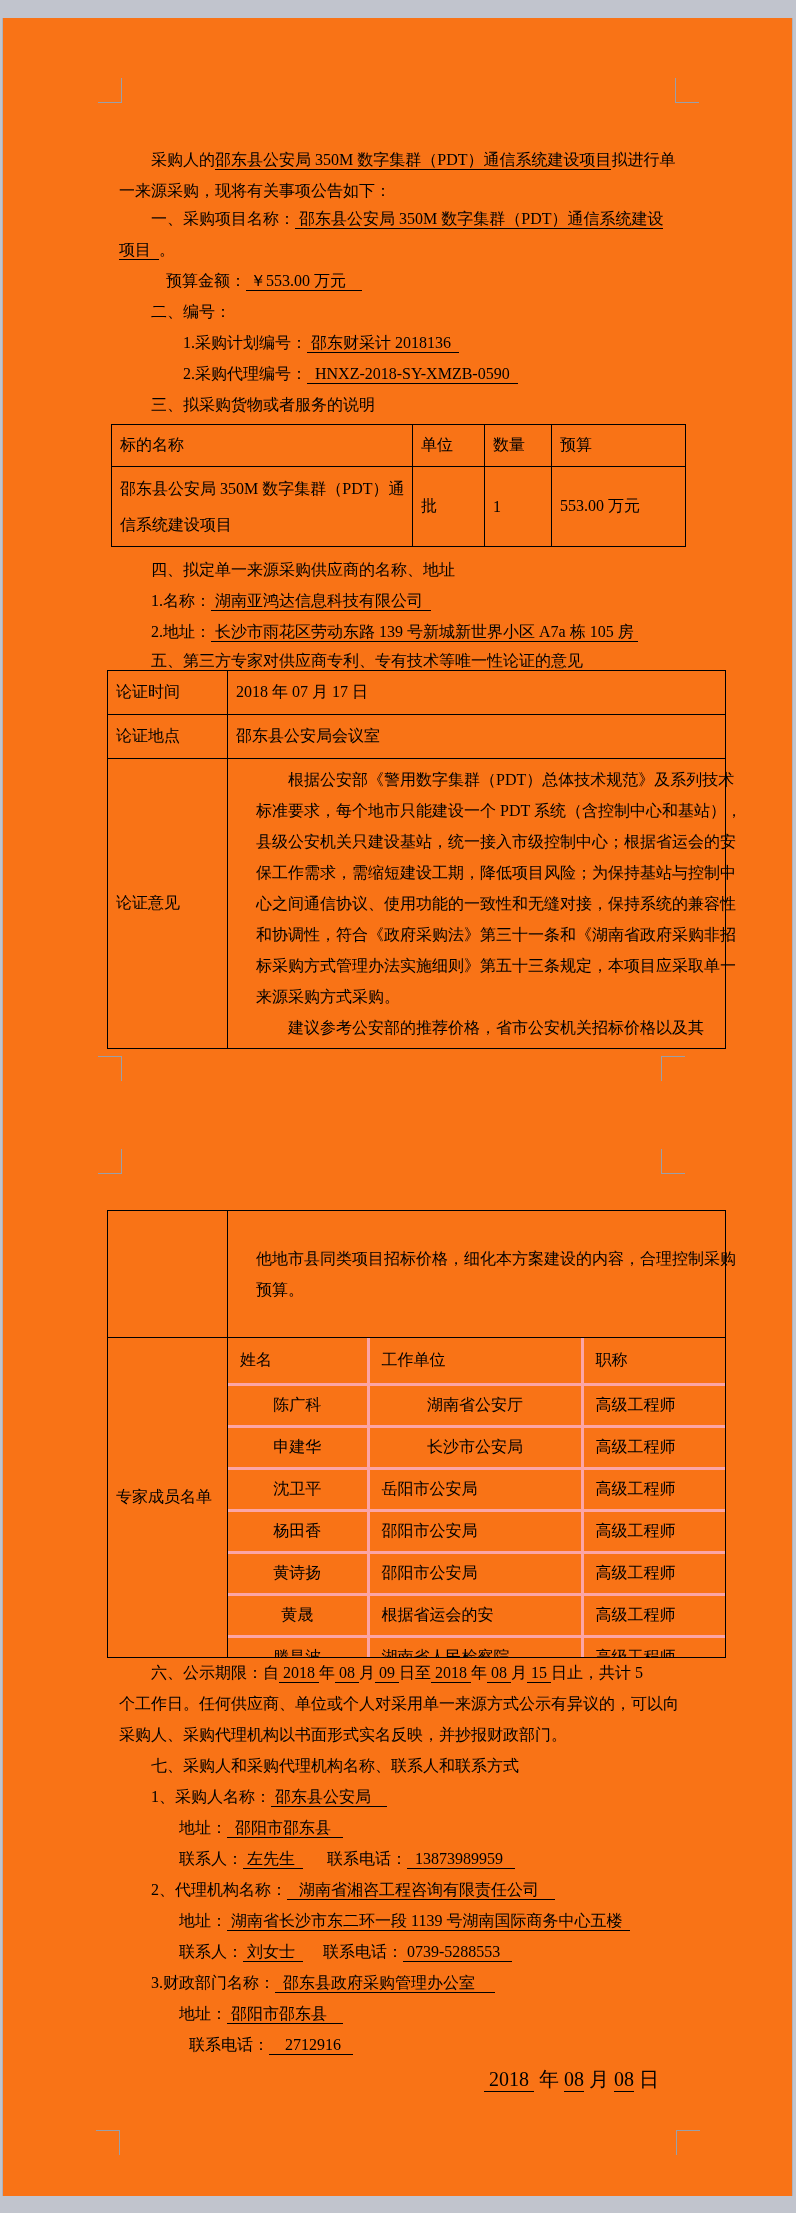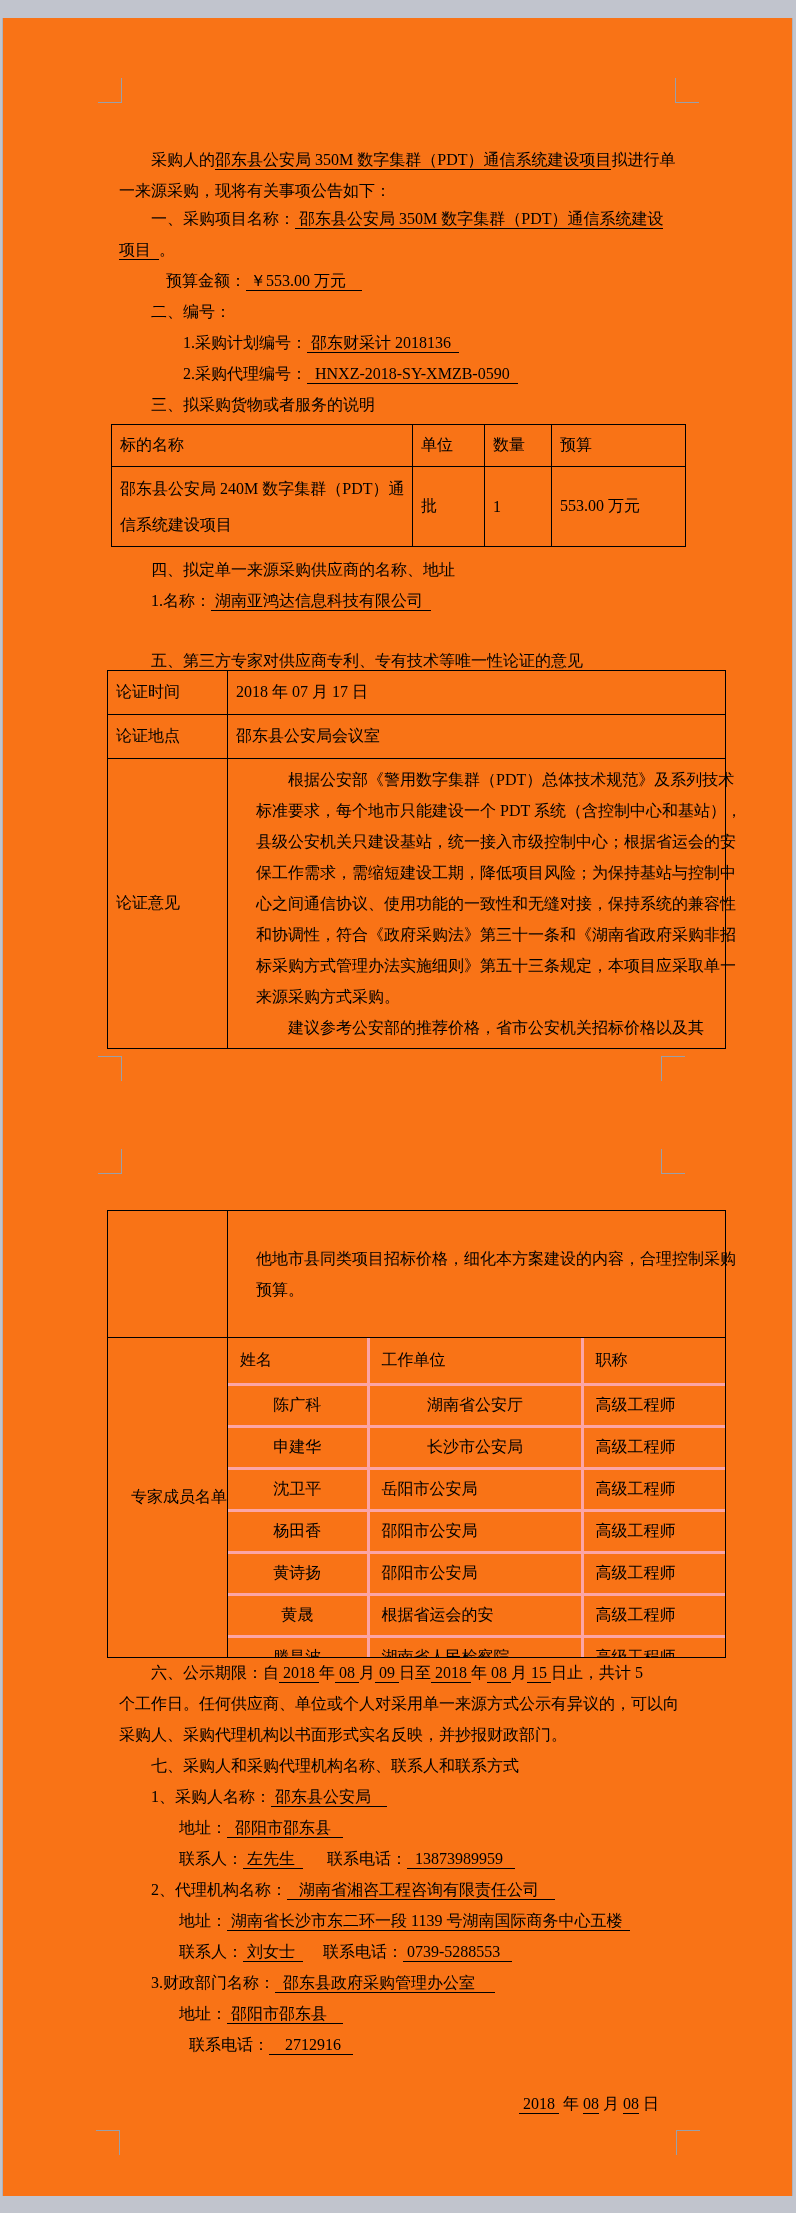--- a/index.html
+++ b/index.html
@@ -35,27 +35,27 @@
   .expcell{padding:0 !important;vertical-align:top;}
   .expclip{height:319px;overflow:hidden;}
   .exp{width:498px;}
   .exp td{border:3px solid #fca5a5;padding:0 0 0 12px;vertical-align:middle;}
   .exp tr td:first-child{border-left:none;}
   .exp tr td:last-child{border-right:none;}
   .exp tr:first-child td{border-top:none;}
   .exp .hh{height:46px;}
   .exp .rr{height:42px;}
   .exp .cen{text-align:center;padding-left:0;}
-  .labmid{text-align:right;padding-left:10px;vertical-align:middle;}
+  .labmid{text-align:left;padding-left:10px;vertical-align:middle;}
   .mark{position:absolute;width:23px;height:24px;border-color:#9aa0aa;border-style:solid;border-width:0;}
   .mk-tl{border-right-width:1px;border-bottom-width:1px;}
   .mk-tr{border-left-width:1px;border-bottom-width:1px;}
   .mk-bl{border-right-width:1px;border-top-width:1px;}
   .mk-br{border-left-width:1px;border-top-width:1px;}
-  .dateline{font-size:16px;line-height:31px;white-space:pre;margin-top:24px;}
+  .dateline{font-size:20px;line-height:31px;white-space:pre;}
 </style>
 </head>
 <body>
 
 <div class="canvas">
   <div class="page">
 
     <div class="mark mk-tl abs" style="left:95px;top:60px;"></div>
     <div class="mark mk-tr abs" style="left:672px;top:60px;"></div>
     <div class="mark mk-bl abs" style="left:95px;top:1038px;"></div>
@@ -100,35 +100,38 @@
         </colgroup>
       <tbody>
           <tr class="h42">
         <td>标的名称</td>
         <td>单位</td>
         <td>数量</td>
         <td>预算</td>
       </tr>
       <tr class="h80">
         <td class="gname">
-          <div class="gline">邵东县公安局 240M 数字集群（PDT）通</div>
+          <div class="gline">邵东县公安局 350M 数字集群（PDT）通</div>
           <div class="gline">信系统建设项目</div>
         </td>
         <td>批</td>
         <td>1</td>
         <td>553.00 万元</td>
       </tr>
     </tbody>
       </table>
 
     <div class="abs txt" style="left:116px;top:536px;width:576px;">
       <div class="ln ind">四、拟定单一来源采购供应商的名称、地址</div>
     </div>
     <div class="abs txt" style="left:116px;top:567px;width:576px;">
       <div class="ln ind"><span class="seg">1.名称：</span><span class="seg u"> 湖南亚鸿达信息科技有限公司  </span></div>
+    </div>
+    <div class="abs txt" style="left:116px;top:598px;width:576px;">
+      <div class="ln ind"><span class="seg">2.地址：</span><span class="seg u"> 长沙市雨花区劳动东路 139 号新城新世界小区 A7a 栋 105 房 </span></div>
     </div>
 
     <div class="abs txt" style="left:116px;top:627px;width:576px;">
       <div class="ln ind">五、第三方专家对供应商专利、专有技术等唯一性论证的意见</div>
     </div>
     <table class="demo abs" style="left:88px;top:652px;">
       <colgroup>
           <col style="width:120px">
           <col style="width:498px">
         </colgroup>

